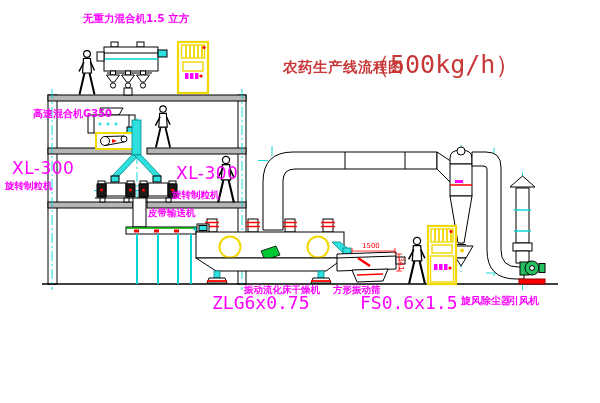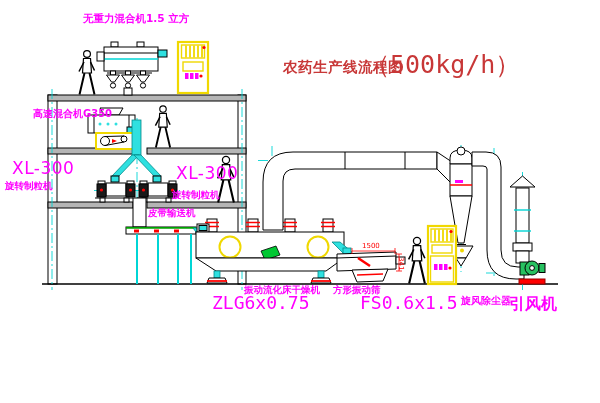--- a/index.html
+++ b/index.html
@@ -294,15 +294,15 @@
 <div class="lbl sm" style="left:216px;top:285px;padding-left:28px;">振动流化床干燥机</div>
 <div class="lbl big" style="left:212px;top:294px;">ZLG6x0.75</div>
 
 <div class="lbl sm" style="left:333px;top:285px;">方形振动筛</div>
 <div class="lbl big" style="left:336px;top:294px;margin-left:24px;">FS0.6x1.5</div>
 
 <div class="dim" style="left:362px;top:243px;">1500</div>
 <div class="dim rot" style="left:404px;top:257px;">341</div>
 
 <div class="lbl sm" style="left:461px;top:296px;font-size:10px;text-align:right;">旋风除尘器</div>
-<div class="lbl sm" style="left:509px;top:296px;font-size:16px;">引风机</div>
+<div class="lbl sm" style="left:509px;top:296px;font-size:10px;">引风机</div>
 
 </div>
 
 </body></html>

